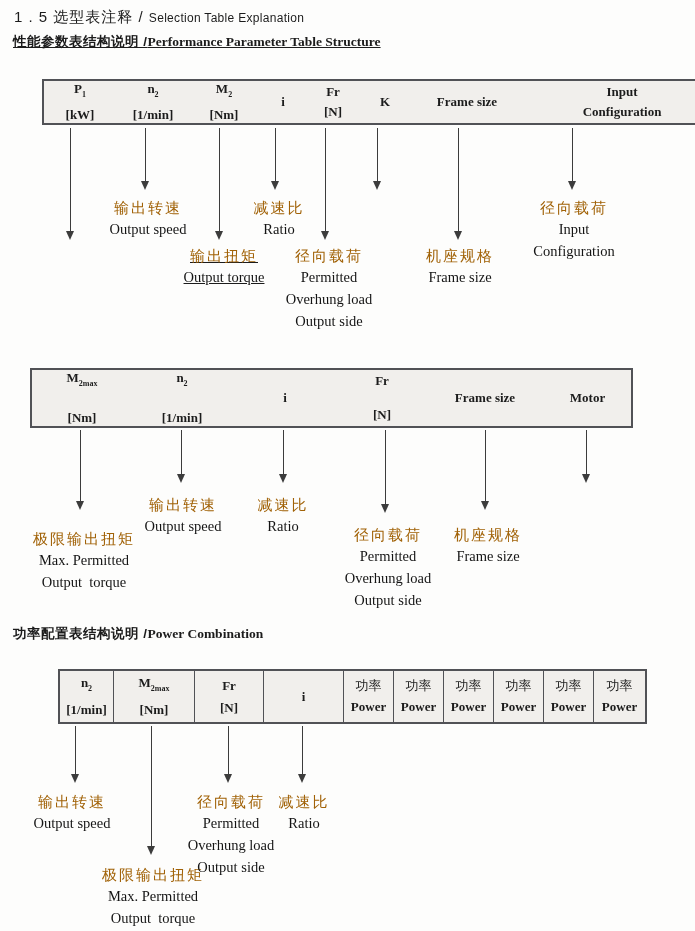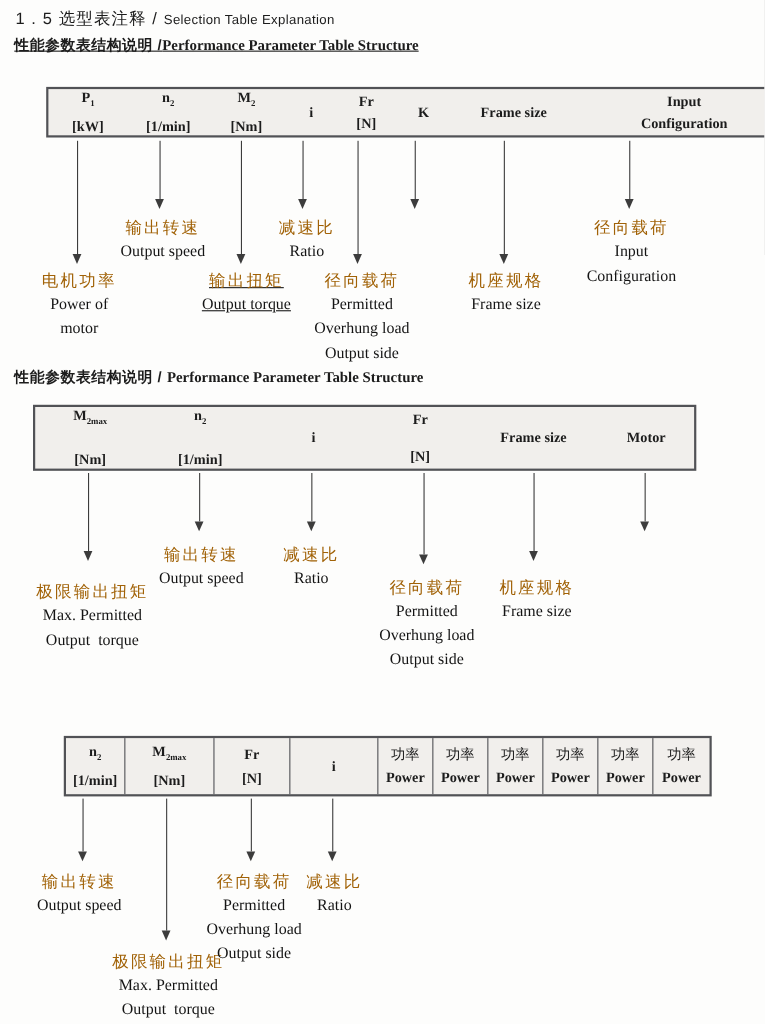--- a/index.html
+++ b/index.html
@@ -84,25 +84,20 @@
 
   <div class="arrow" style="left:70px;top:128px;height:103px;"></div>
   <div class="arrow" style="left:145px;top:128px;height:53px;"></div>
   <div class="arrow" style="left:219px;top:128px;height:103px;"></div>
   <div class="arrow" style="left:275px;top:128px;height:53px;"></div>
   <div class="arrow" style="left:325px;top:128px;height:103px;"></div>
   <div class="arrow" style="left:377px;top:128px;height:53px;"></div>
   <div class="arrow" style="left:458px;top:128px;height:103px;"></div>
   <div class="arrow" style="left:572px;top:128px;height:53px;"></div>
 
-  <div class="callout" style="left:72px;top:245px;">
-    <div class="cn">电机功率</div>
-    <div class="en">Power of</div>
-    <div class="en">motor</div>
-  </div>
   <div class="callout" style="left:148px;top:197px;">
     <div class="cn">输出转速</div>
     <div class="en">Output speed</div>
   </div>
   <div class="callout" style="left:224px;top:245px;text-decoration:underline;">
     <div class="cn">输出扭矩</div>
     <div class="en">Output torque</div>
   </div>
   <div class="callout" style="left:279px;top:197px;">
     <div class="cn">减速比</div>
@@ -117,23 +112,20 @@
   <div class="callout" style="left:460px;top:245px;">
     <div class="cn">机座规格</div>
     <div class="en">Frame size</div>
   </div>
   <div class="callout" style="left:574px;top:197px;">
     <div class="cn">径向载荷</div>
     <div class="en">Input</div>
     <div class="en">Configuration</div>
   </div>
 
-  <div class="sec-heading" style="top:334px;">
-    <span class="zh">性能参数表结构说明 / </span><span class="en">Performance Parameter Table Structure</span>
-  </div>
 
   <div class="hdr-box t2" style="left:30px;top:368px;width:603px;height:60px;">
     <div class="cell" style="flex:0 0 100px;">
       <div class="l1"><span>M</span><sub>2max</sub></div>
       <div class="l2">[Nm]</div>
     </div>
     <div class="cell" style="flex:0 0 100px;">
       <div class="l1"><span>n</span><sub>2</sub></div>
       <div class="l2">[1/min]</div>
     </div>
@@ -176,20 +168,23 @@
     <div class="cn">径向载荷</div>
     <div class="en">Permitted</div>
     <div class="en">Overhung load</div>
     <div class="en">Output side</div>
   </div>
   <div class="callout" style="left:488px;top:524px;">
     <div class="cn">机座规格</div>
     <div class="en">Frame size</div>
   </div>
 
+  <div class="sec-heading" style="top:624px;">
+    <span class="zh">功率配置表结构说明 /</span><span class="en">Power Combination</span>
+  </div>
 
   <div class="hdr-box t3" style="left:58px;top:669px;width:589px;height:55px;">
     <div class="cell" style="flex:0 0 54px;">
       <div class="l1"><span>n</span><sub>2</sub></div>
       <div class="l2">[1/min]</div>
     </div>
     <div class="cell" style="flex:0 0 81px;">
       <div class="l1"><span>M</span><sub>2max</sub></div>
       <div class="l2">[Nm]</div>
     </div>

